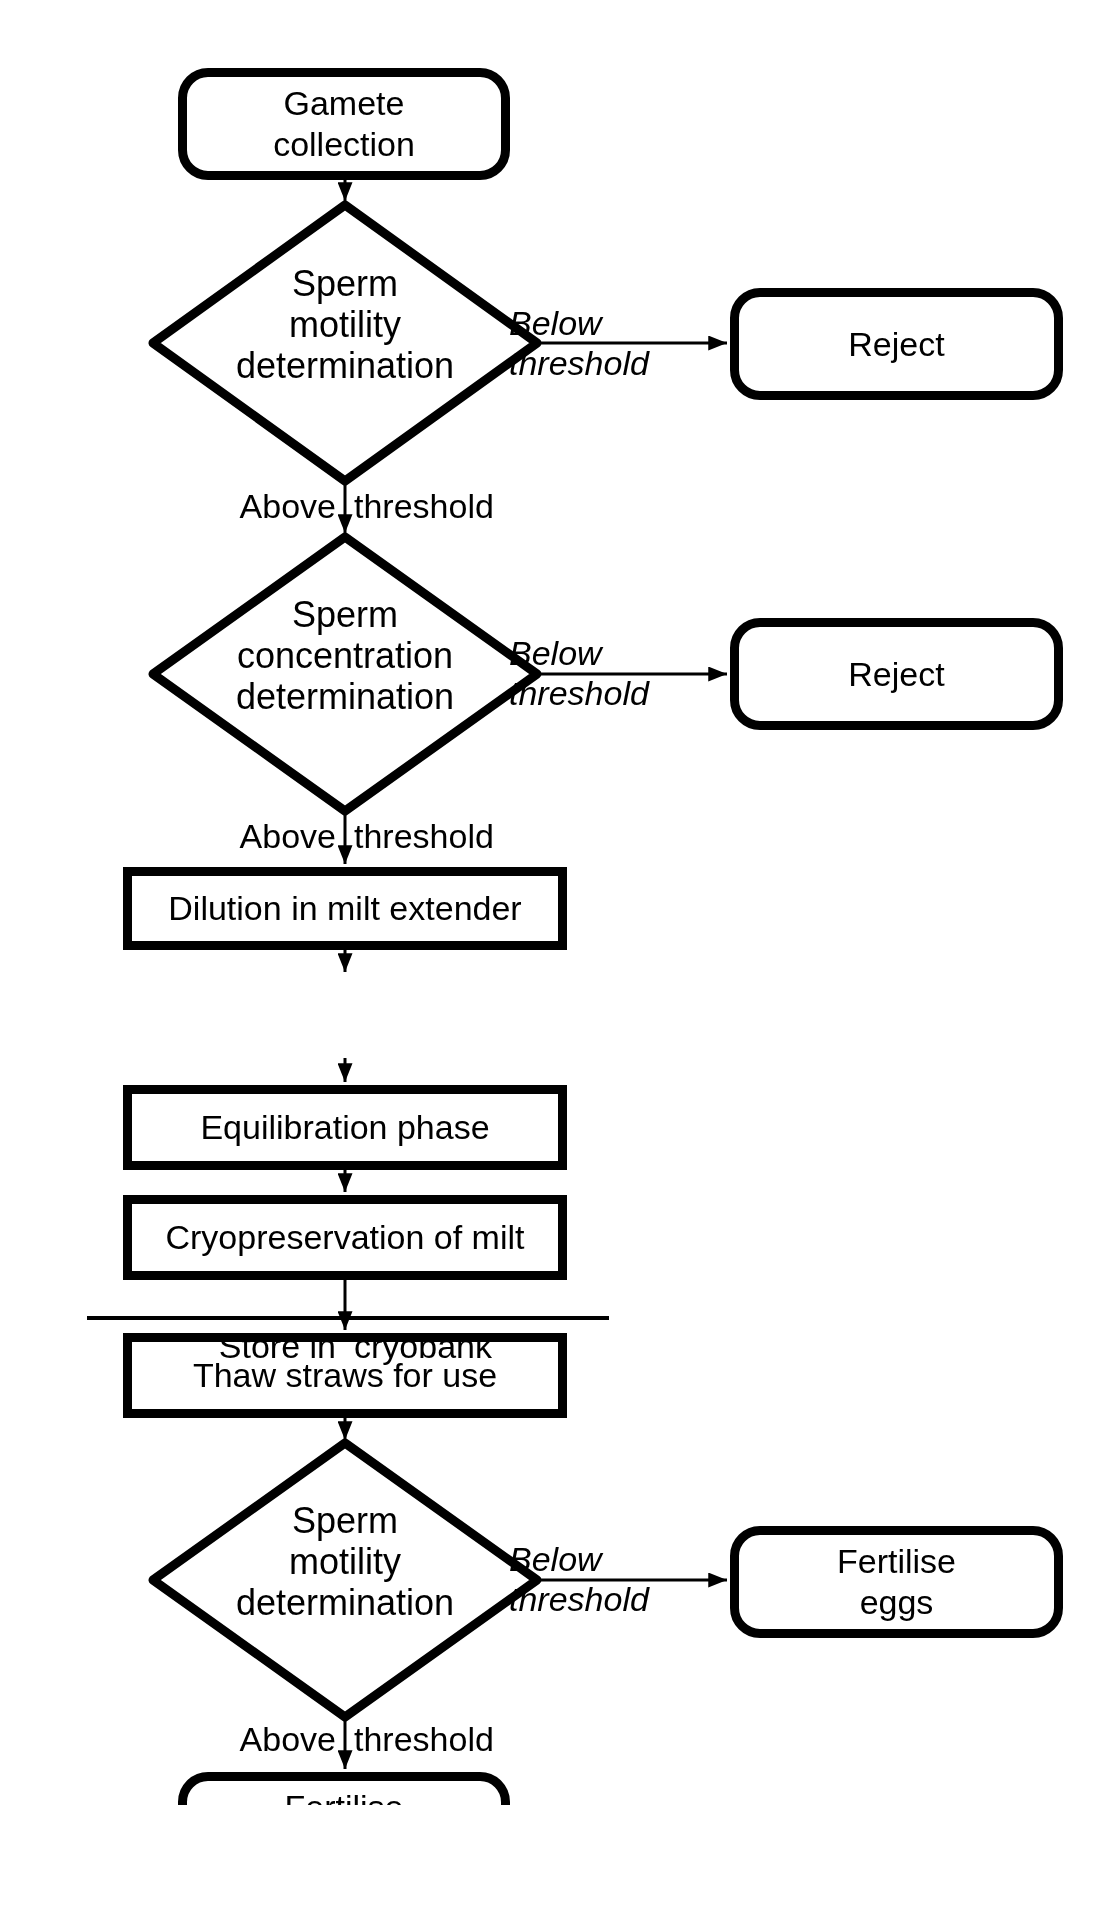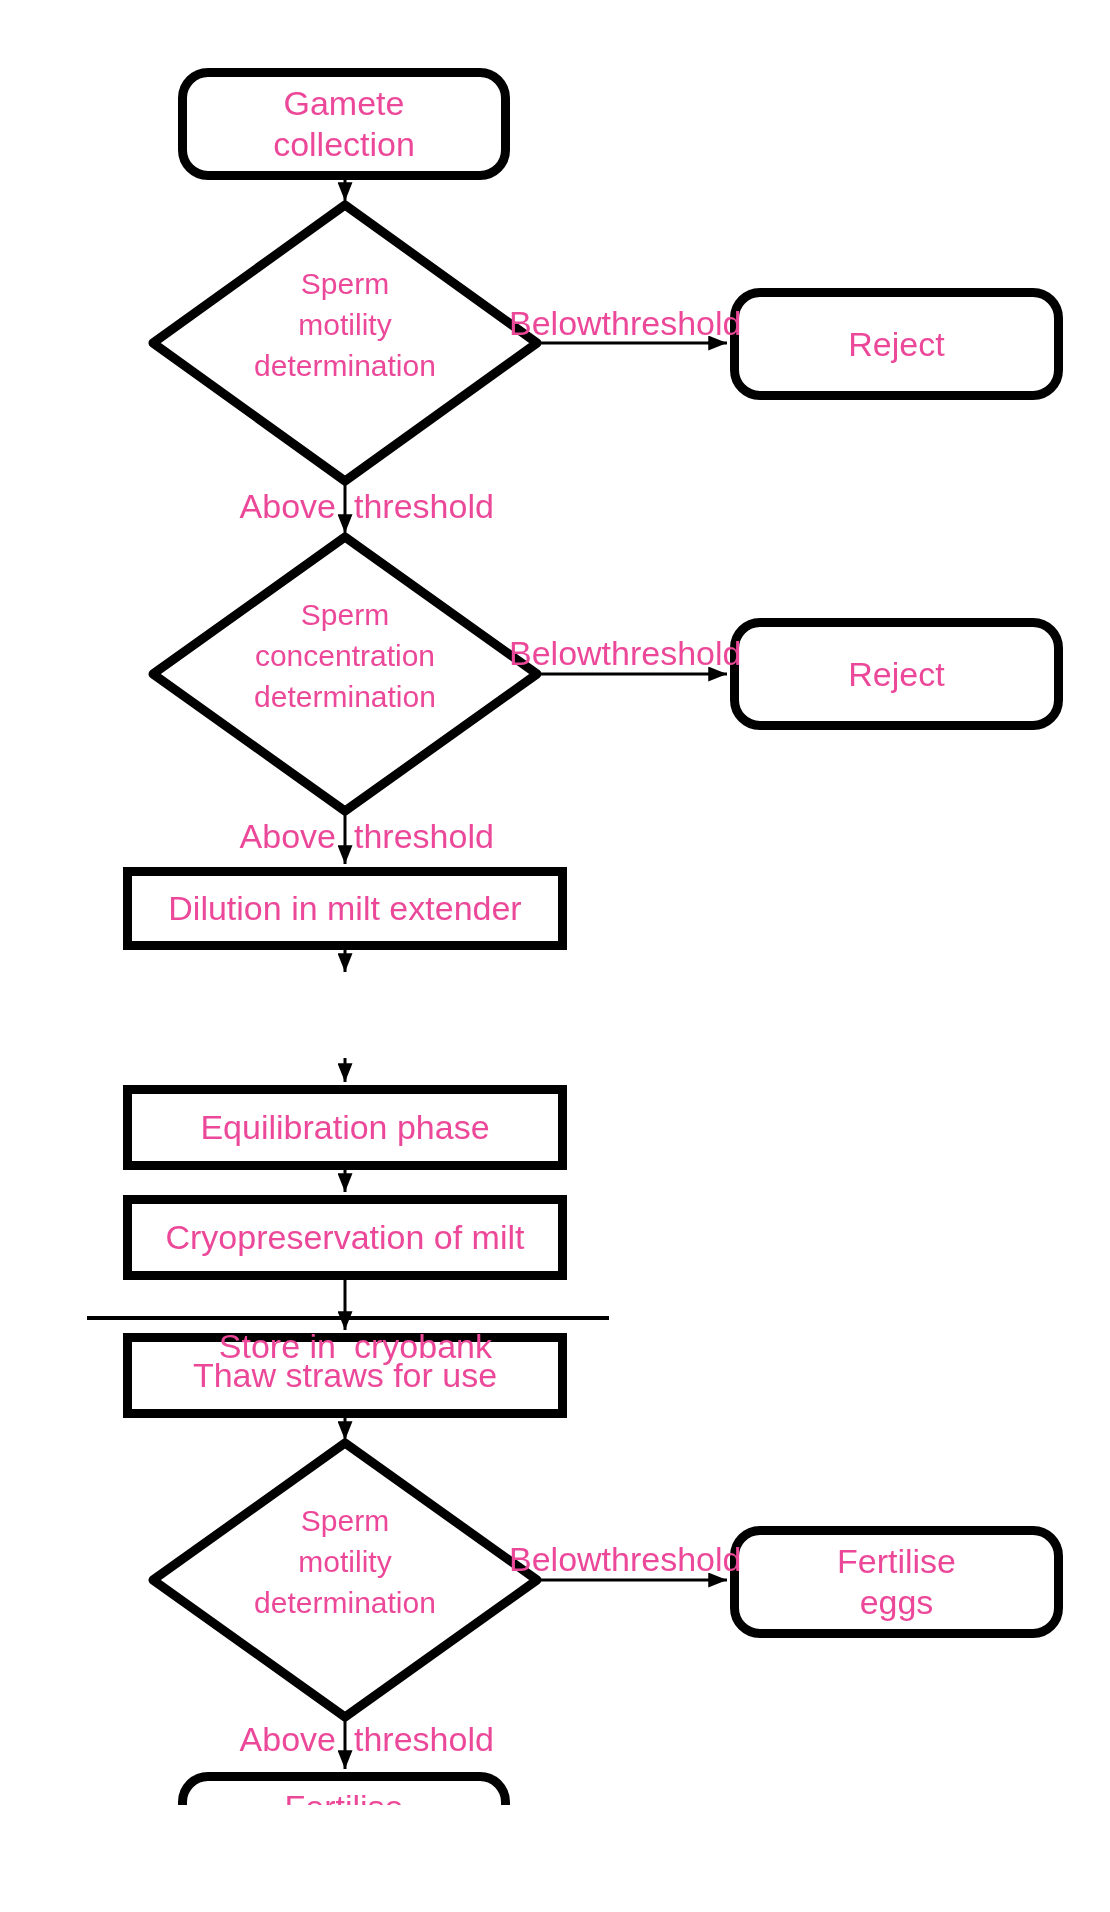--- a/index.html
+++ b/index.html
@@ -3,46 +3,46 @@
 <meta charset="utf-8">
 <style>
   * { box-sizing: border-box; margin: 0; padding: 0; }
   html, body { background: #ffffff; }
   .canvas {
     position: relative;
     width: 1110px;
     height: 1805px;
     background: #ffffff;
     font-family: "Liberation Sans", "DejaVu Sans", sans-serif;
-    color: #ec4899;
+    color: #000000;
     overflow: hidden;
   }
   svg.layer { position: absolute; left: 0; top: 0; z-index: 1; }
   .diamond { fill: #ffffff; stroke: #000000; stroke-width: 9; stroke-linejoin: round; }
   .arrow { stroke: #000000; stroke-width: 3; fill: none; }
   .sep-line { stroke: #000000; stroke-width: 4; }
   .node {
     position: absolute; z-index: 2;
     display: flex; align-items: center; justify-content: center;
     text-align: center; font-size: 34px; line-height: 41px;
     background: #ffffff;
   }
   .node span { white-space: pre-line; }
   .terminal { border: 9px solid #000000; border-radius: 30px; }
   .process  { border: 9px solid #000000; align-items: center; }
   .diamond-label {
     position: absolute; z-index: 2;
     display: flex; align-items: center; justify-content: center;
-    text-align: center; font-size: 30px; line-height: 41px;
+    text-align: center; font-size: 36px; line-height: 41px;
   }
   .diamond-label span { white-space: pre-line; transform: translateY(-19px); }
   .stacked-label {
     position: absolute; z-index: 2;
-    display: flex; flex-direction: row;
-    text-align: left; font-size: 34px; line-height: 40px;
+    display: flex; flex-direction: column;
+    text-align: left; font-size: 34px; line-height: 40px; font-style: italic;
   }
   .split-label {
     position: absolute; left: 0; width: 100%; height: 41px; z-index: 2;
     font-size: 34px; line-height: 41px;
   }
   .split-label .w-left  { position: absolute; right: 774px; }
   .split-label .w-right { position: absolute; left: 354px; }
   .footer-strip {
     position: absolute; left: 0; top: 1894px; width: 1110px; height: 18px;
     background: #f7f8f9; z-index: 0;

